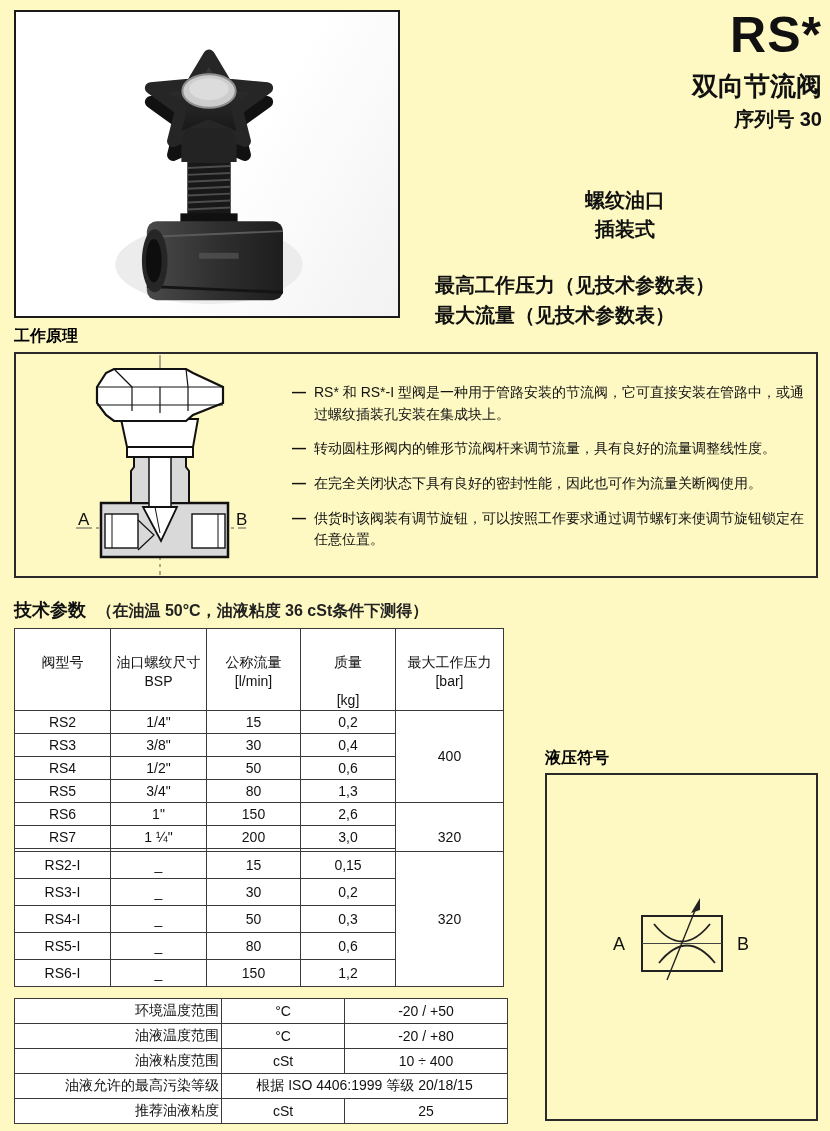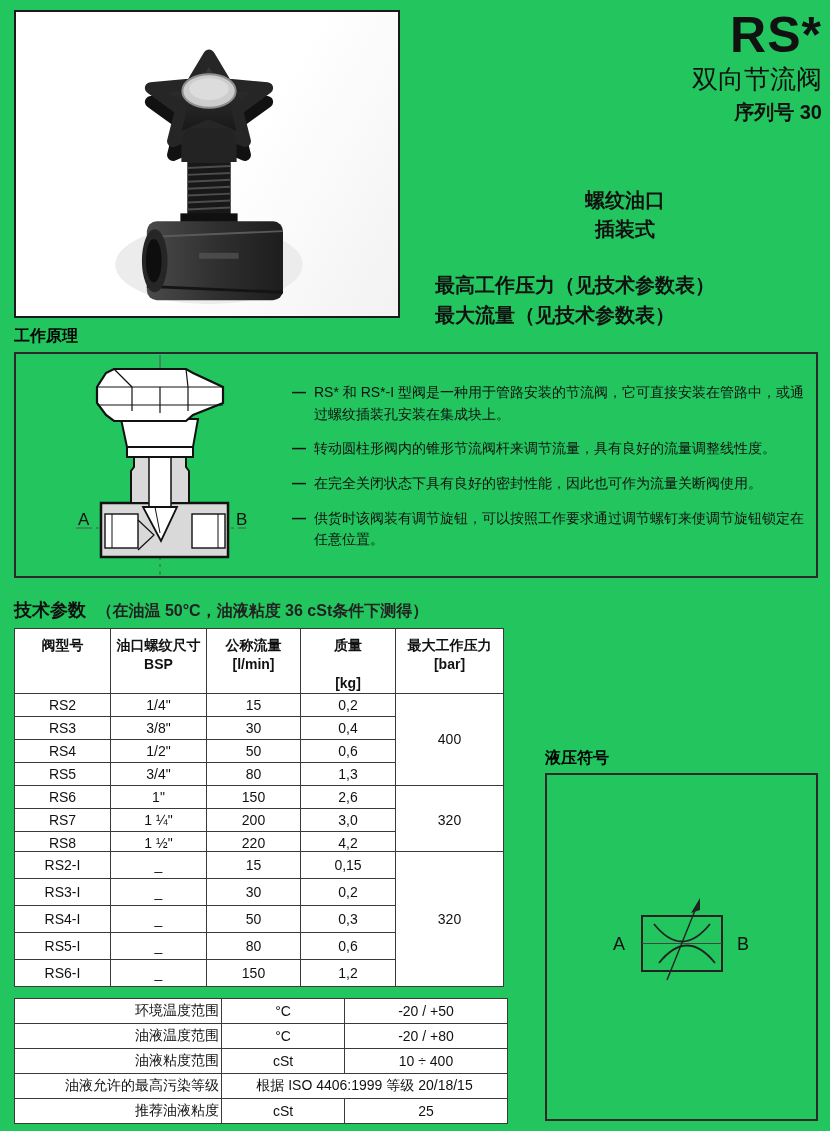--- a/index.html
+++ b/index.html
@@ -1,27 +1,27 @@
 <!DOCTYPE html>
 <html><head>
 <meta charset="utf-8">
 <style>
   html,body{margin:0;padding:0;background:#fff;}
   *{box-sizing:border-box;}
   body{font-family:"Liberation Sans","DejaVu Sans",sans-serif;color:#111;}
-  .page{position:relative;width:830px;height:1131px;background:#22c55e;overflow:hidden;}
+  .page{position:relative;width:830px;height:1131px;background:#fef9c3;overflow:hidden;}
 
   
   .photo-frame{position:absolute;left:14px;top:10px;width:386px;height:308px;
     border:2px solid #1a1a1a;background:linear-gradient(120deg,#ffffff 55%,#f2f2f2 100%);}
   .photo-frame svg{position:absolute;left:88px;top:6px;}
 
   .brand{position:absolute;right:8px;top:8px;width:380px;text-align:right;}
   .brand .code{font-size:50px;font-weight:bold;letter-spacing:1px;line-height:54px;}
-  .brand .name{font-size:26px;font-weight:normal;line-height:32px;margin-top:1px;}
+  .brand .name{font-size:26px;font-weight:bold;line-height:32px;margin-top:8px;}
   .brand .series{font-size:20px;font-weight:bold;line-height:26px;margin-top:4px;}
 
   .features{position:absolute;left:435px;top:186px;width:380px;}
   .features .feat{font-size:20px;font-weight:bold;line-height:29px;text-align:center;}
   .features .notes{margin-top:26px;}
   .features .note{font-size:20px;font-weight:bold;line-height:30px;}
 
   
   .sec-title{position:absolute;font-size:16px;font-weight:bold;color:#000;}
   .wp-box{position:absolute;left:14px;top:352px;width:804px;height:226px;border:2px solid #2a2a2a;}
@@ -32,21 +32,21 @@
   .bullet .txt{flex:1;}
 
   
   .tp-head{position:absolute;left:14px;top:598px;white-space:nowrap;}
   .tp-head .t{font-size:18px;font-weight:bold;}
   .tp-head .n{font-size:16px;font-weight:bold;color:#222;margin-left:6px;}
 
   table{border-collapse:collapse;table-layout:fixed;background:#fff;}
   td,th{border:1px solid #3a3a3a;font-size:14px;text-align:center;padding:0 2px;
     font-weight:normal;color:#111;}
-  th{vertical-align:top;padding-top:7px;white-space:pre-line;line-height:1.35;font-weight:bold;}
+  th{vertical-align:top;padding-top:24px;white-space:pre-line;line-height:1.35;}
   .t1{position:absolute;left:14px;top:628px;width:489px;}
   .t1 tr.hdr{height:52px;}
   .t1 tr.d{height:23px;}
   .t2{position:absolute;left:14px;top:851px;width:489px;}
   .t2 tr.d{height:27px;}
   .t3{position:absolute;left:14px;top:998px;width:493px;}
   .t3 tr.d{height:25px;}
   .t3 td.lbl{text-align:right;}
 
   

